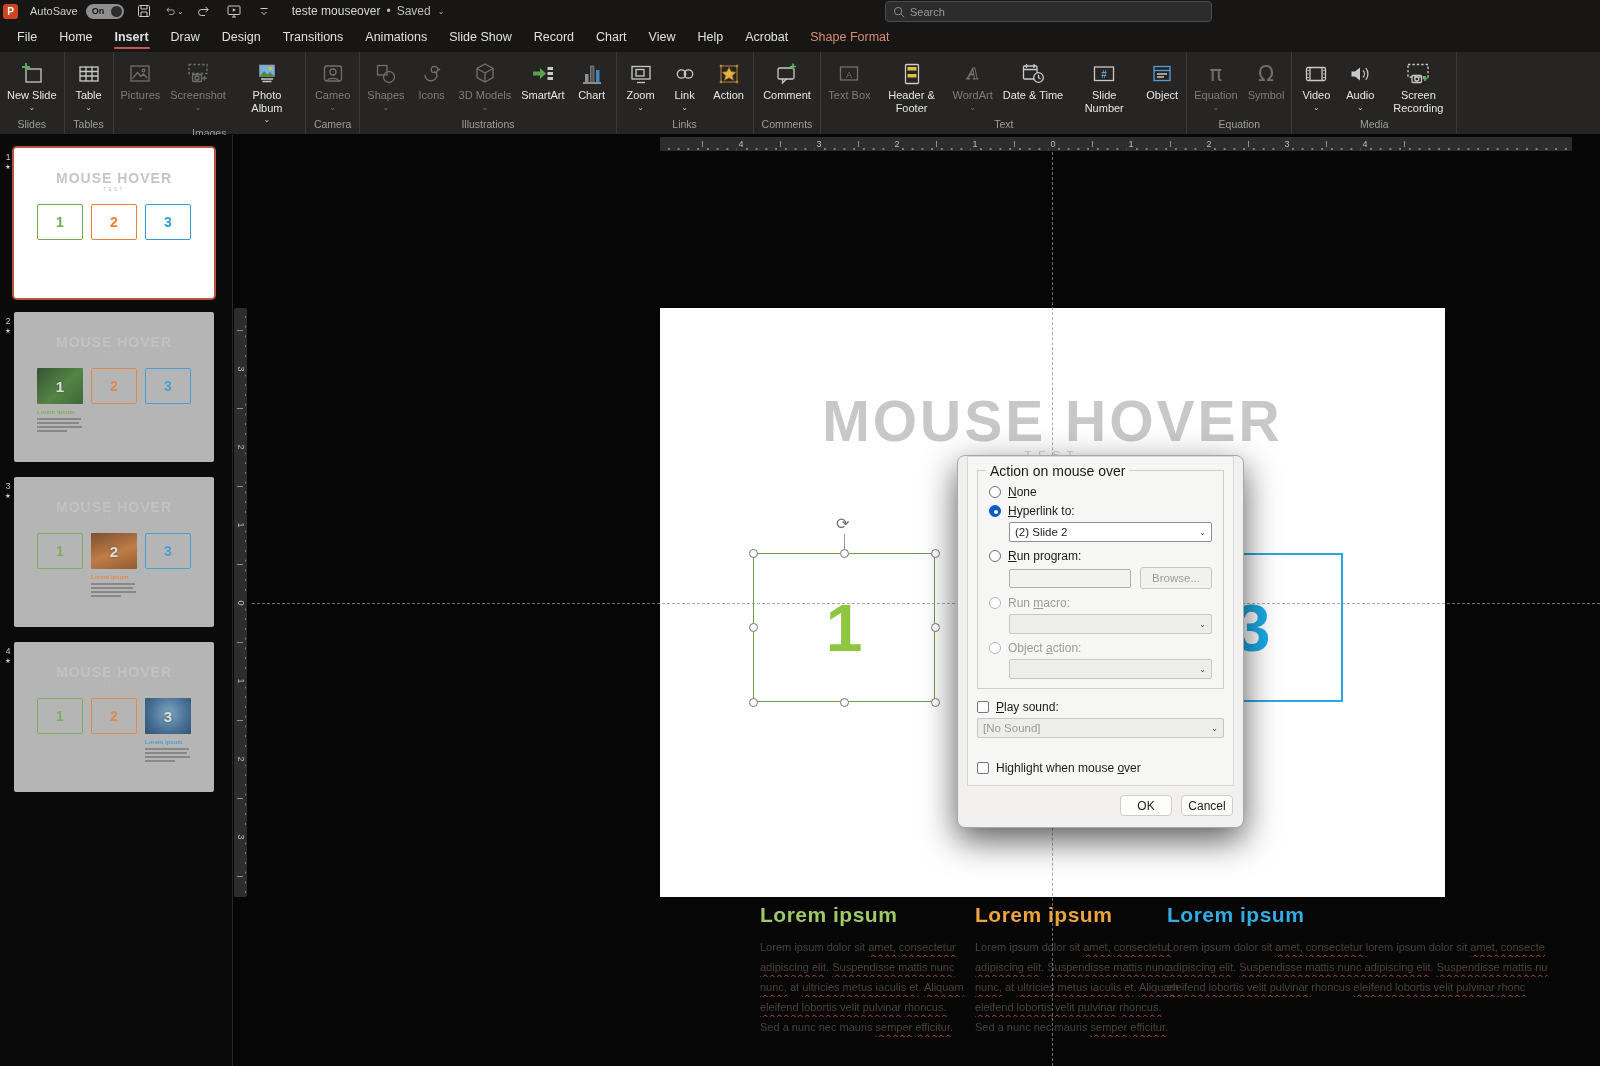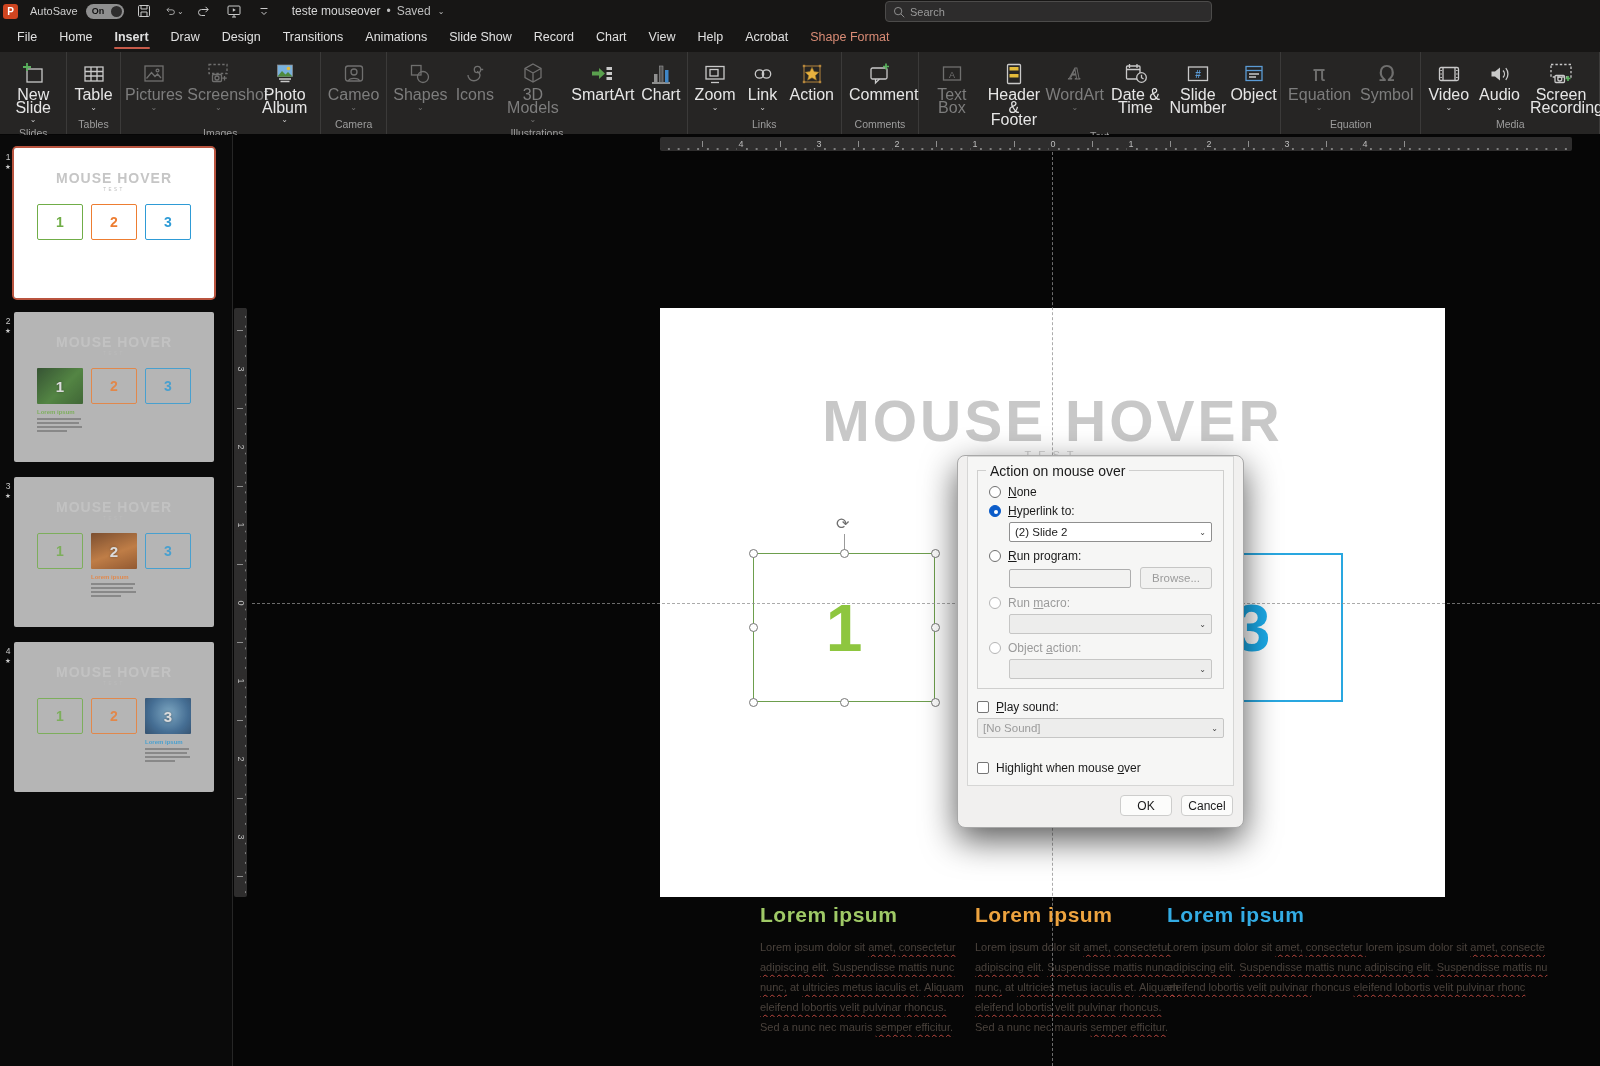--- a/index.html
+++ b/index.html
@@ -31,21 +31,21 @@
   .rtab.active::after{content:"";position:absolute;left:10px;right:10px;bottom:3px;height:2.5px;background:#c75b4a;border-radius:2px;}
   .rtab.contextual{color:#d98b75;}
 
   
   .ribbon{position:absolute;left:0;top:52px;width:1600px;height:82px;background:#262524;border-bottom:1px solid #060606;display:flex;}
   .rgroup{display:flex;flex-direction:column;border-right:1px solid #3b3a39;padding:0 2px;}
   .rbtns{flex:1;display:flex;align-items:flex-start;justify-content:center;padding-top:5px;}
   .rglabel{color:#9d9d9d;font-size:10.5px;text-align:center;padding:1px 6px 4px;}
   .rbtn{display:flex;flex-direction:column;align-items:center;padding:2px 5px;min-width:34px;border-radius:3px;}
   .rbtn .ric{height:30px;display:flex;align-items:center;justify-content:center;}
-  .rbtn .rlabel{color:#e6e6e6;font-size:16px;line-height:12.5px;text-align:center;max-width:62px;white-space:pre-line;}
+  .rbtn .rlabel{color:#e6e6e6;font-size:11px;line-height:12.5px;text-align:center;max-width:62px;white-space:pre-line;}
   .rbtn .chev{color:#c9c9c9;font-size:8px;line-height:8px;margin-top:2px;}
   .rbtn.disabled .rlabel{color:#7d7d7d;}
   .rbtn.disabled .ric,.rbtn.disabled .chev{opacity:.45;}
   .glyph{font-size:21px;color:#c9c9c9;font-family:"DejaVu Sans",sans-serif;}
 
   
   .thumbpanel{position:absolute;left:0;top:135px;width:232px;bottom:0;background:#0a0a0a;}
   .panel-divider{position:absolute;left:232px;top:135px;bottom:0;width:1px;background:#262626;}
   .thumb{position:absolute;left:14px;width:200px;height:150px;border-radius:3px;}
   .thumb .mini{position:absolute;inset:0;border-radius:2px;background:#b5b5b5;overflow:hidden;}

